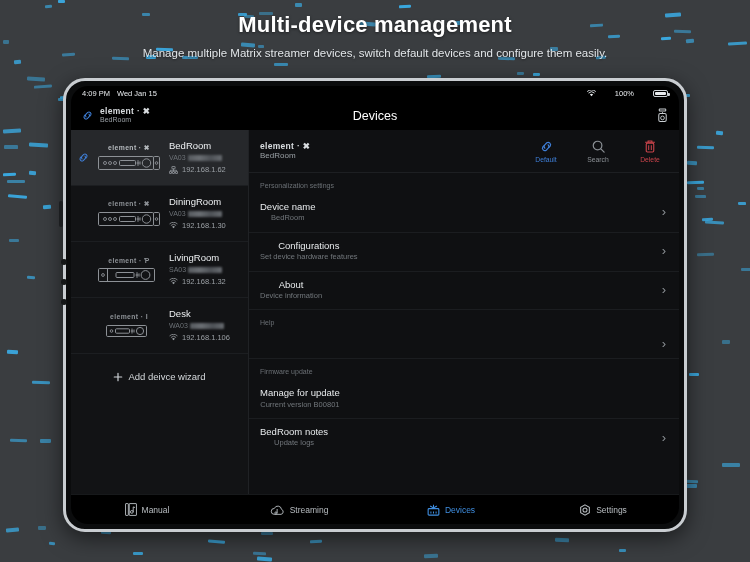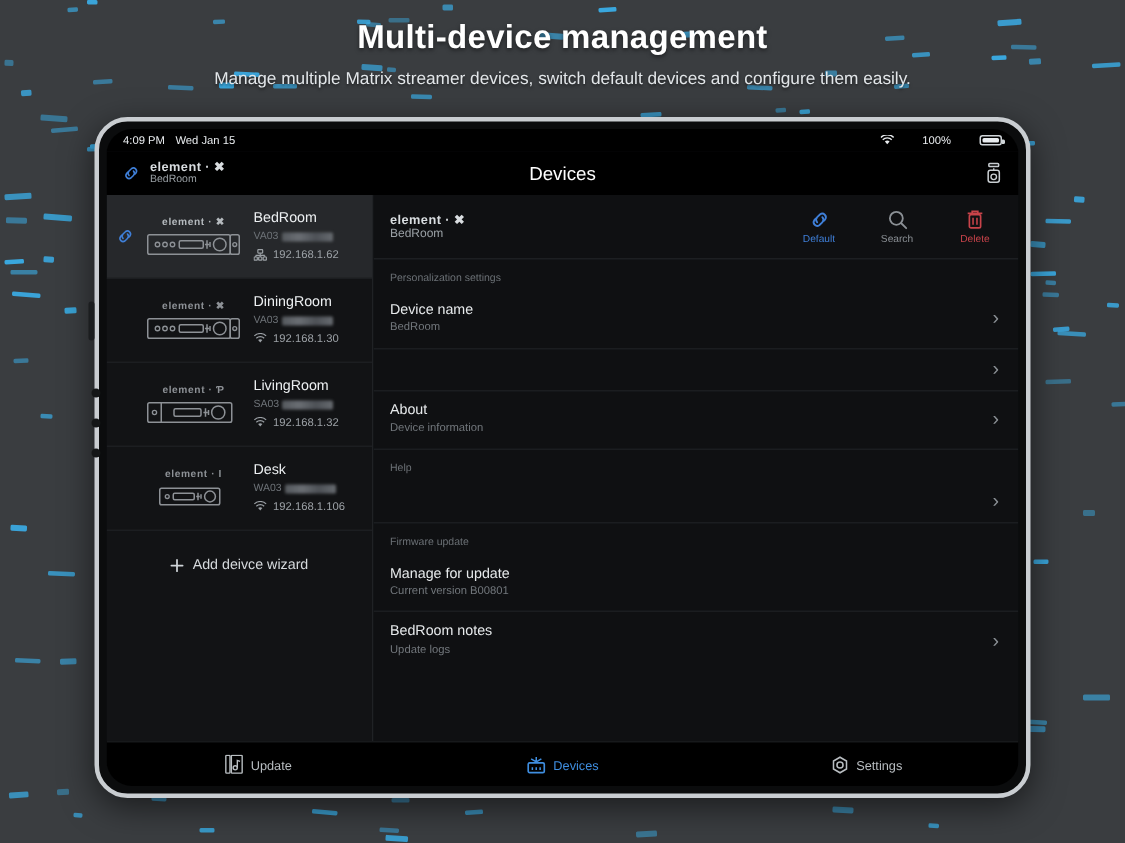--- a/index.html
+++ b/index.html
@@ -175,20 +175,21 @@
   .act-delete .dh-act-label { color: #c8434a; }
 
   .sec-label {
     color: #6b7075; font-size: 7px;
     padding: 9px 0 5px 11px;
   }
   .row {
     display: flex; align-items: center;
     padding: 6px 13px 8px 11px;
     border-bottom: 1px solid #1b1d20;
+    text-align: center;
   }
   .row:last-child { border-bottom: none; }
   .row-text { line-height: 1.4; }
   .row-title { color: #e7eaec; font-size: 9.5px; }
   .row-sub { color: #72777c; font-size: 7.5px; }
   .chev { margin-left: auto; color: #8b9095; font-size: 13px; line-height: 1; }
 
   
   .tabbar {
     height: 30px; flex: 0 0 30px;
@@ -648,20 +649,24 @@
         <div id="detail-sections">
             <div class="sec-label">Personalization settings</div>
             <div class="row">
               <div class="row-text">
                 <div class="row-title">Device name</div>
                 <div class="row-sub">BedRoom</div>
               </div>
               <div class="chev">›</div>
             </div>
             <div class="row">
+              <div class="row-text">
+                <div class="row-title">Configurations</div>
+                <div class="row-sub">Set device hardware features</div>
+              </div>
               <div class="chev">›</div>
             </div>
             <div class="row">
               <div class="row-text">
                 <div class="row-title">About</div>
                 <div class="row-sub">Device information</div>
               </div>
               <div class="chev">›</div>
             </div>
             <div class="sec-label">Help</div>
@@ -689,21 +694,31 @@
     <div class="tabbar" id="tabbar">
         <div class="tab">
           <span>
             <svg width="12" height="13" viewBox="0 0 13 14">
               <rect x=".6" y=".6" width="3" height="12.8" rx=".5" fill="none" stroke="#b9bec2" stroke-width="1"></rect>
               <rect x="4.6" y=".6" width="7.8" height="12.8" rx=".5" fill="none" stroke="#b9bec2" stroke-width="1"></rect>
               <circle cx="7.4" cy="9.6" r="1.5" fill="none" stroke="#b9bec2" stroke-width="1"></circle>
               <path d="M8.9 9.6V4.2l2 .7" stroke="#b9bec2" stroke-width="1" fill="none"></path>
             </svg>
           </span>
-          <span>Update</span>
+          <span>Manual</span>
+        </div>
+        <div class="tab">
+          <span>
+            <svg width="15" height="12" viewBox="0 0 16 13">
+              <path d="M4.3 11.2a3.2 3.2 0 0 1 .3-6.4 4 4 0 0 1 7.7 1 2.8 2.8 0 0 1-.5 5.4z" fill="none" stroke="#b9bec2" stroke-width="1"></path>
+              <path d="M7.6 5.4v4.2" stroke="#b9bec2" stroke-width="1"></path>
+              <circle cx="6.3" cy="9.8" r="1.2" fill="none" stroke="#b9bec2" stroke-width="1"></circle>
+            </svg>
+          </span>
+          <span>Streaming</span>
         </div>
         <div class="tab active">
           <span>
             <svg width="13" height="12" viewBox="0 0 14 13">
               <path d="M7 .8v3.4M3.3 2.1 7 4.2l3.7-2.1" stroke="#3f8ee0" stroke-width="1.1" fill="none"></path>
               <rect x="1.2" y="5" width="11.6" height="7" rx="1" fill="none" stroke="#3f8ee0" stroke-width="1.2"></rect>
               <path d="M4.2 8.2v2M7 8.2v2M9.8 8.2v2" stroke="#3f8ee0" stroke-width="1.1"></path>
             </svg>
           </span>
           <span>Devices</span>

